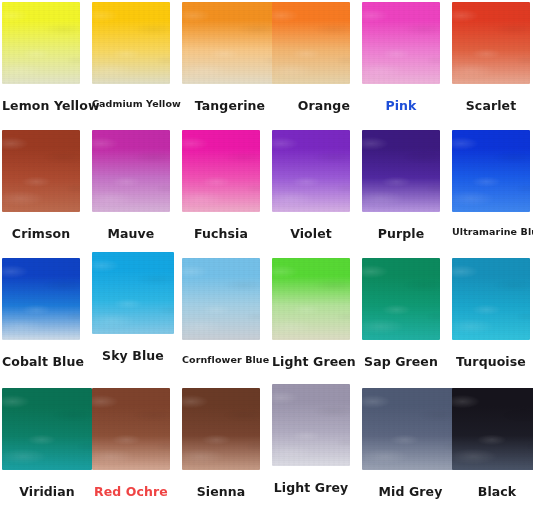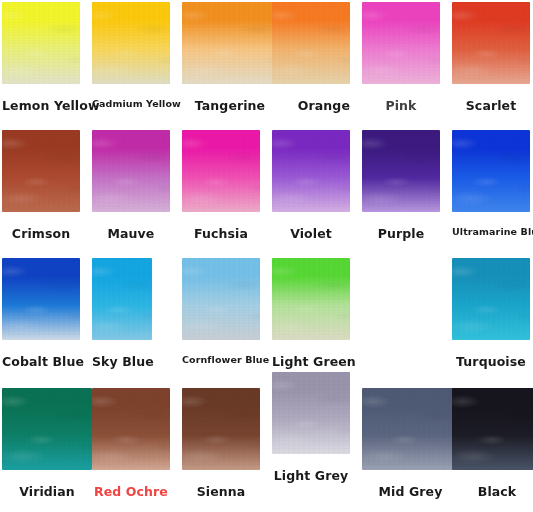--- a/index.html
+++ b/index.html
@@ -119,21 +119,21 @@
         <div class="tooth"></div>
       </div>
       <div class="swatch-label lbl-normal" style="top: 96px; color: rgb(26, 26, 26); text-align: right;">Orange</div>
     </div>
     <div class="swatch-cell" style="left: 362px; top: 2px; width: 78px;">
       <div class="swatch" style="height: 82px;">
         <div class="wash" style="background: linear-gradient(rgb(237, 66, 192) 0%, rgb(237, 66, 192) 22%, rgb(238, 124, 210) 58%, rgb(237, 179, 218) 100%);"></div>
         <div class="mottle"></div>
         <div class="tooth"></div>
       </div>
-      <div class="swatch-label lbl-normal" style="top: 96px; color: #404040;">Pink</div>
+      <div class="swatch-label lbl-normal" style="top: 96px; color: #1d4ed8;">Pink</div>
     </div>
     <div class="swatch-cell" style="left: 452px; top: 2px; width: 78px;">
       <div class="swatch" style="height: 82px;">
         <div class="wash" style="background: linear-gradient(rgb(224, 58, 34) 0%, rgb(224, 58, 34) 22%, rgb(224, 96, 63) 58%, rgb(232, 168, 147) 100%);"></div>
         <div class="mottle"></div>
         <div class="tooth"></div>
       </div>
       <div class="swatch-label lbl-normal" style="top: 96px; color: rgb(26, 26, 26);">Scarlet</div>
     </div>
     <div class="swatch-cell" style="left: 2px; top: 130px; width: 78px;">
@@ -185,21 +185,21 @@
       <div class="swatch-label lbl-small" style="top: 96px; color: rgb(26, 26, 26);">Ultramarine Blue</div>
     </div>
     <div class="swatch-cell" style="left: 2px; top: 258px; width: 78px;">
       <div class="swatch" style="height: 82px;">
         <div class="wash" style="background: linear-gradient(rgb(15, 66, 196) 0%, rgb(15, 66, 196) 22%, rgb(29, 122, 216) 58%, rgb(207, 220, 232) 100%);"></div>
         <div class="mottle"></div>
         <div class="tooth"></div>
       </div>
       <div class="swatch-label lbl-normal" style="top: 96px; color: rgb(26, 26, 26);">Cobalt Blue</div>
     </div>
-    <div class="swatch-cell" style="left: 92px; top: 258px; width: 60px;">
+    <div class="swatch-cell" style="left: 92px; top: 252px; width: 82px;">
       <div class="swatch" style="height: 82px;">
         <div class="wash" style="background: linear-gradient(rgb(19, 166, 226) 0%, rgb(19, 166, 226) 22%, rgb(44, 182, 228) 58%, rgb(132, 200, 230) 100%);"></div>
         <div class="mottle"></div>
         <div class="tooth"></div>
       </div>
       <div class="swatch-label lbl-normal" style="top: 96px; color: rgb(26, 26, 26);">Sky Blue</div>
     </div>
     <div class="swatch-cell" style="left: 182px; top: 258px; width: 78px;">
       <div class="swatch" style="height: 82px;">
         <div class="wash" style="background: linear-gradient(rgb(116, 192, 232) 0%, rgb(116, 192, 232) 22%, rgb(164, 207, 228) 58%, rgb(201, 207, 214) 100%);"></div>
@@ -209,20 +209,28 @@
       <div class="swatch-label lbl-small" style="top: 96px; color: rgb(26, 26, 26);">Cornflower Blue</div>
     </div>
     <div class="swatch-cell" style="left: 272px; top: 258px; width: 78px;">
       <div class="swatch" style="height: 82px;">
         <div class="wash" style="background: linear-gradient(rgb(87, 216, 52) 0%, rgb(87, 216, 52) 22%, rgb(180, 226, 154) 58%, rgb(220, 220, 196) 100%);"></div>
         <div class="mottle"></div>
         <div class="tooth"></div>
       </div>
       <div class="swatch-label lbl-normal" style="top: 96px; color: rgb(26, 26, 26);">Light Green</div>
     </div>
+    <div class="swatch-cell" style="left: 362px; top: 258px; width: 78px;">
+      <div class="swatch" style="height: 82px;">
+        <div class="wash" style="background: linear-gradient(rgb(12, 138, 94) 0%, rgb(12, 138, 94) 22%, rgb(15, 154, 116) 58%, rgb(32, 176, 162) 100%);"></div>
+        <div class="mottle"></div>
+        <div class="tooth"></div>
+      </div>
+      <div class="swatch-label lbl-normal" style="top: 96px; color: rgb(26, 26, 26);">Sap Green</div>
+    </div>
     <div class="swatch-cell" style="left: 452px; top: 258px; width: 78px;">
       <div class="swatch" style="height: 82px;">
         <div class="wash" style="background: linear-gradient(rgb(22, 144, 186) 0%, rgb(22, 144, 186) 22%, rgb(26, 166, 204) 58%, rgb(50, 194, 220) 100%);"></div>
         <div class="mottle"></div>
         <div class="tooth"></div>
       </div>
       <div class="swatch-label lbl-normal" style="top: 96px; color: rgb(26, 26, 26);">Turquoise</div>
     </div>
     <div class="swatch-cell" style="left: 2px; top: 388px; width: 90px;">
       <div class="swatch" style="height: 82px;">
@@ -241,21 +249,21 @@
       <div class="swatch-label lbl-normal" style="top: 96px; color: #ef4444;">Red Ochre</div>
     </div>
     <div class="swatch-cell" style="left: 182px; top: 388px; width: 78px;">
       <div class="swatch" style="height: 82px;">
         <div class="wash" style="background: linear-gradient(rgb(106, 58, 38) 0%, rgb(106, 58, 38) 22%, rgb(120, 68, 48) 58%, rgb(198, 155, 134) 100%);"></div>
         <div class="mottle"></div>
         <div class="tooth"></div>
       </div>
       <div class="swatch-label lbl-normal" style="top: 96px; color: rgb(26, 26, 26);">Sienna</div>
     </div>
-    <div class="swatch-cell" style="left: 272px; top: 372px; width: 78px; text-decoration: underline;">
+    <div class="swatch-cell" style="left: 272px; top: 384px; width: 78px; text-decoration: underline;">
       <div class="swatch" style="height: 82px;">
         <div class="wash" style="background: linear-gradient(rgb(154, 148, 172) 0%, rgb(154, 148, 172) 22%, rgb(176, 171, 192) 58%, rgb(220, 220, 228) 100%);"></div>
         <div class="mottle"></div>
         <div class="tooth"></div>
       </div>
       <div class="swatch-label lbl-normal" style="top: 96px; color: rgb(26, 26, 26);">Light Grey</div>
     </div>
     <div class="swatch-cell" style="left: 362px; top: 388px; width: 97px;">
       <div class="swatch" style="height: 82px;">
         <div class="wash" style="background: linear-gradient(rgb(78, 90, 116) 0%, rgb(78, 90, 116) 22%, rgb(92, 102, 128) 58%, rgb(154, 162, 180) 100%);"></div>

